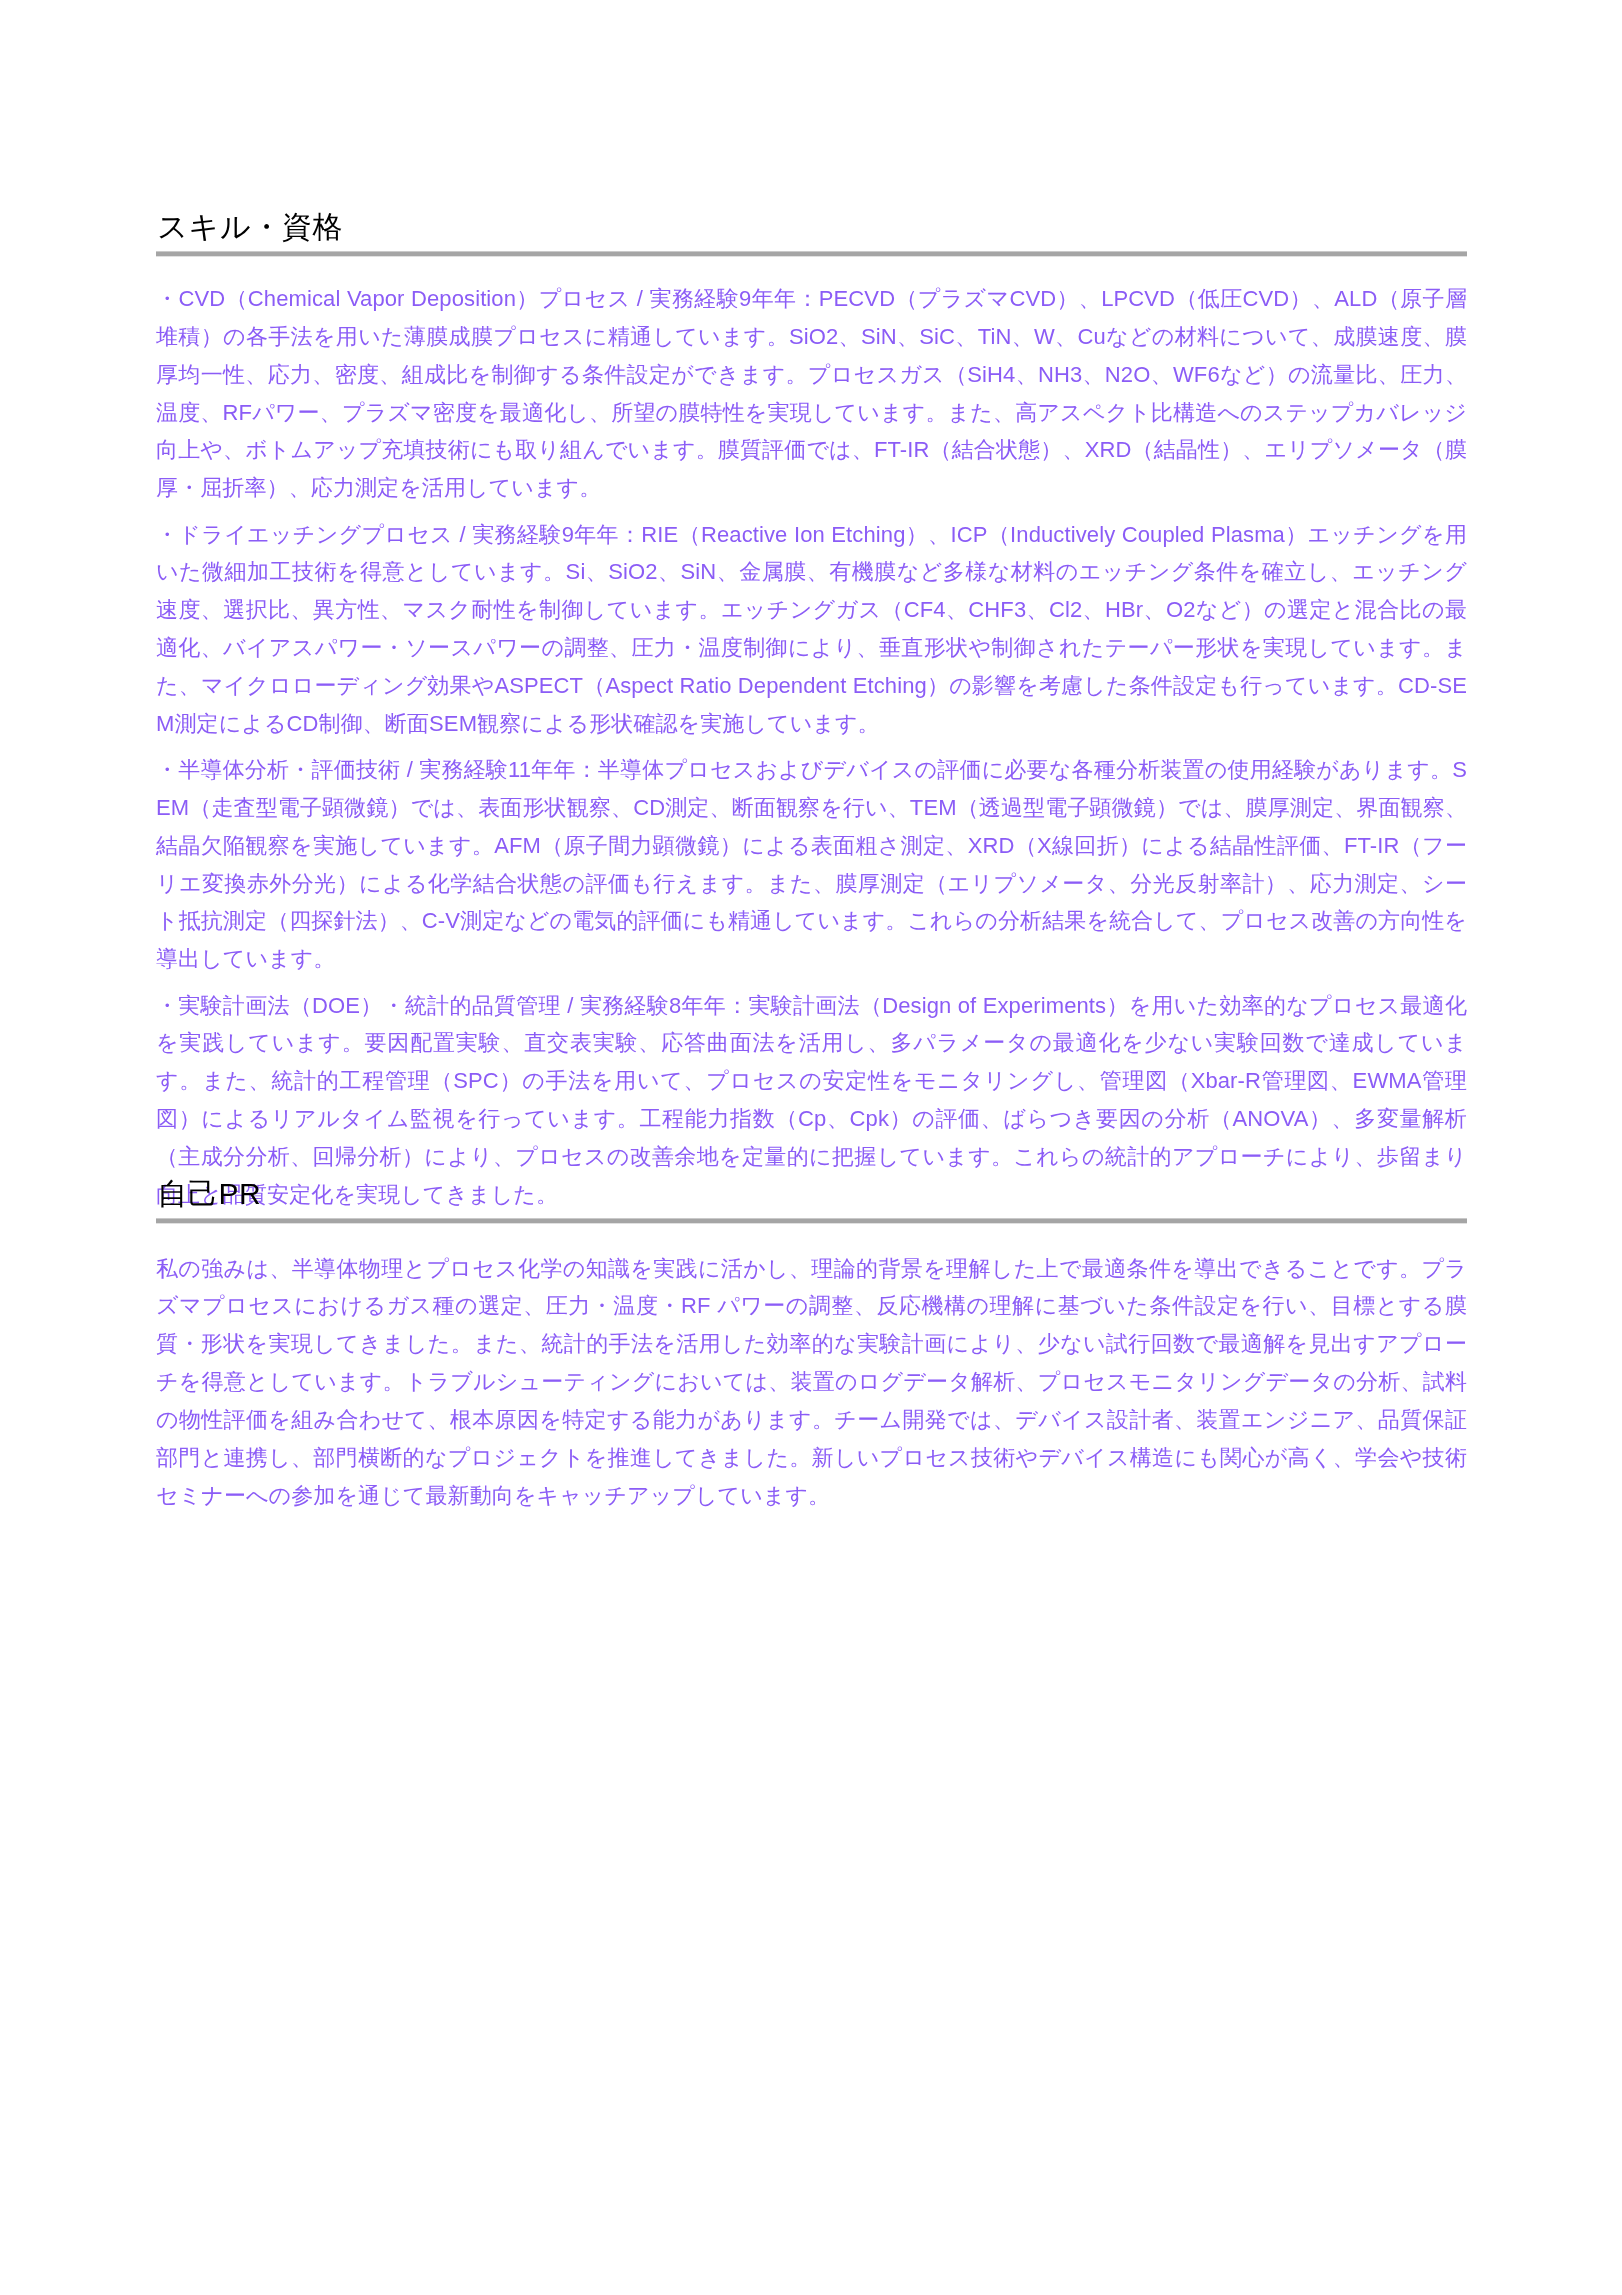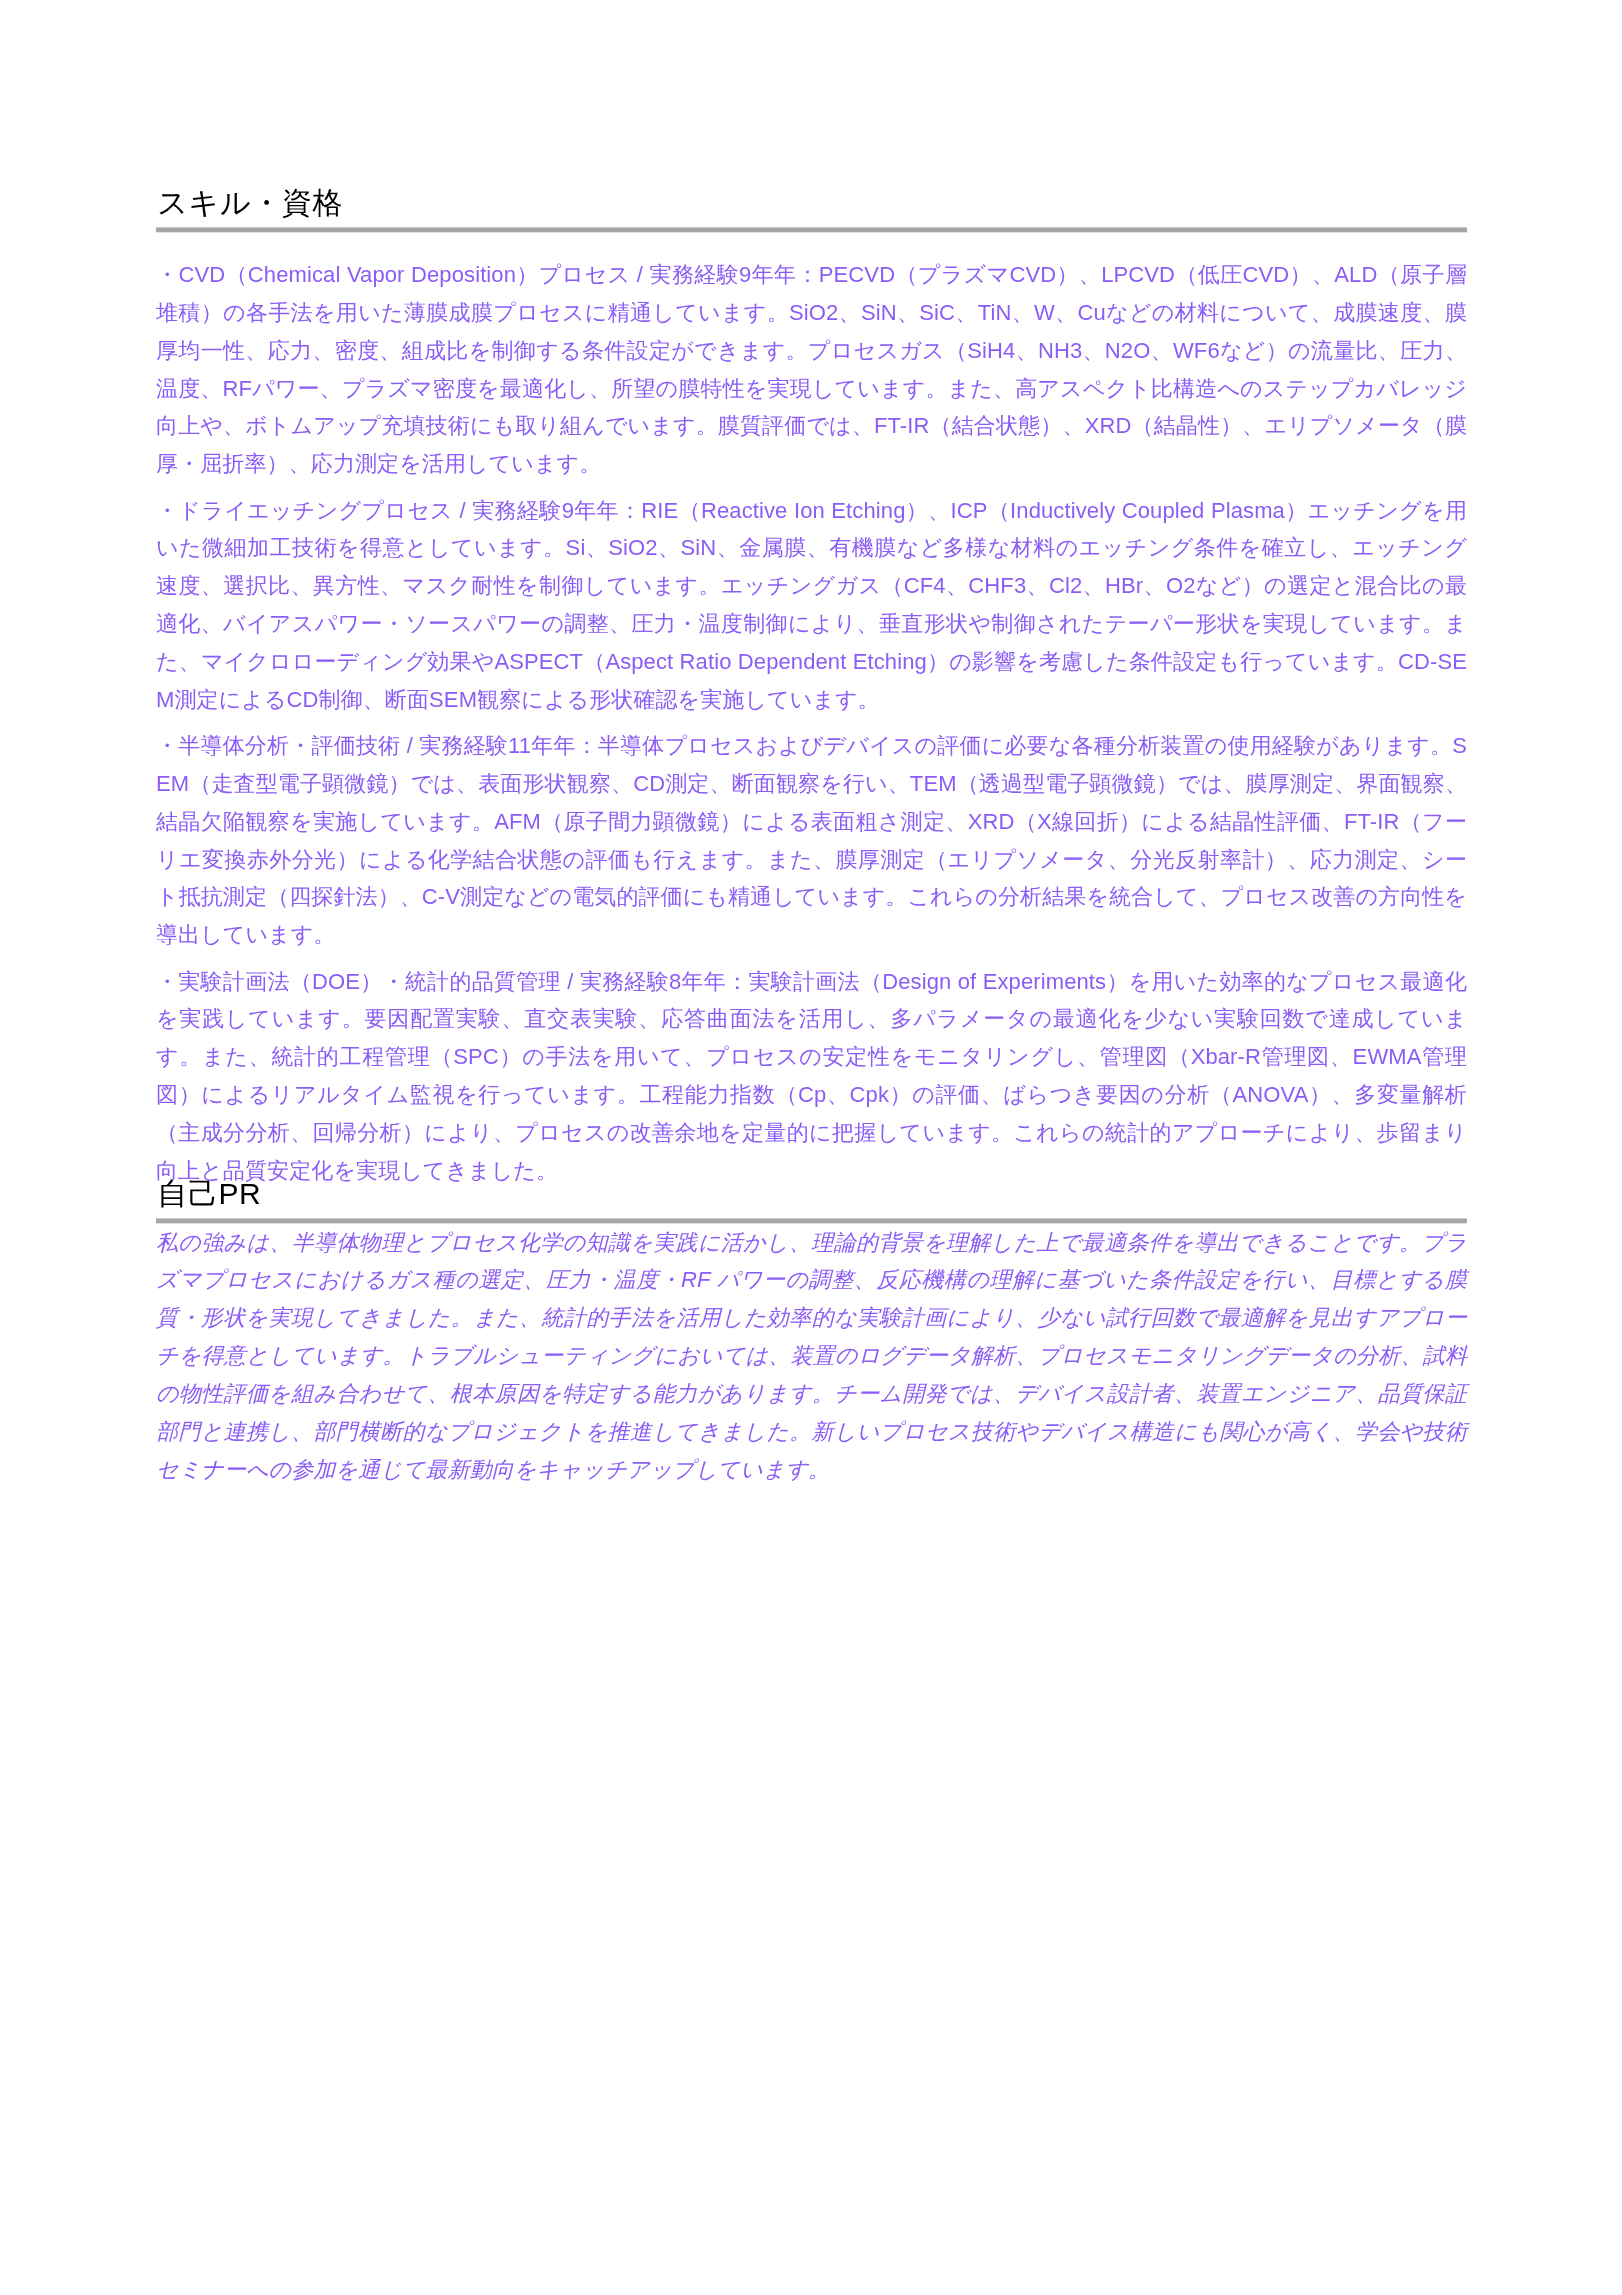--- a/index.html
+++ b/index.html
@@ -62,31 +62,31 @@
     letter-spacing: 0.005em;
     color: #8b5cf6;
     word-break: break-all;
   }
   p.para:last-child {
     margin-bottom: 0;
   }
   .section-skills {
     position: absolute;
     left: 0;
-    top: 184px;
+    top: 208px;
     width: 100%;
   }
   .section-pr {
     position: absolute;
     left: 0;
     top: 1175px;
     width: 100%;
   }
   .pr-block {
-    font-style: italic;
+    margin-top: 26px;
   }
 </style>
 </head>
 <body>
 
 <div class="page">
   <div class="content">
 
     <section class="section section-skills">
       <h2 class="section-title">スキル・資格</h2>

